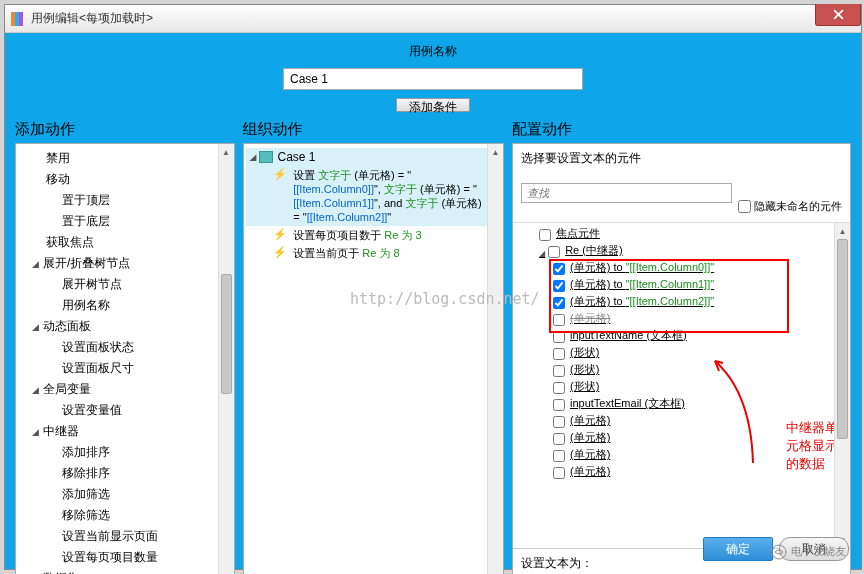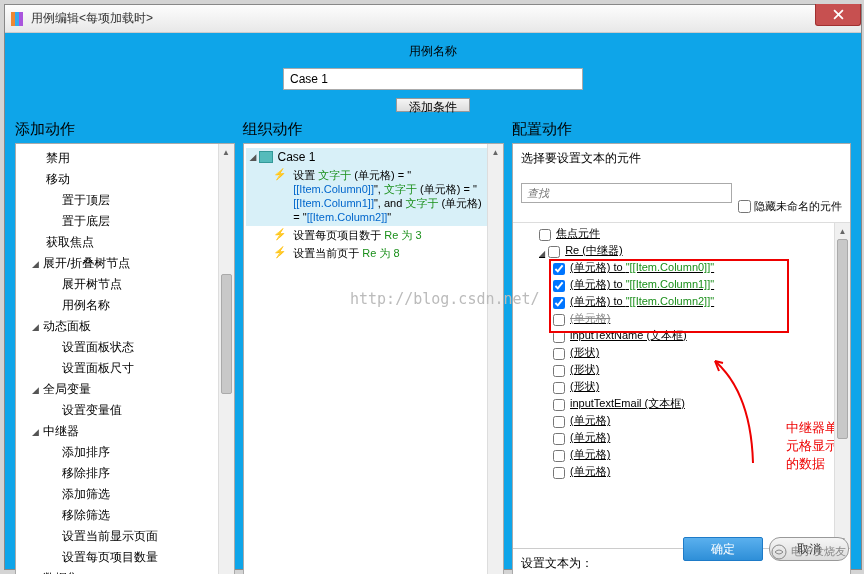--- a/index.html
+++ b/index.html
@@ -61,21 +61,21 @@
     .red-arrow svg { width: 60px; height: 120px; }
     .red-text { position: absolute; right: 4px; top: 196px; color: #e00; font-size: 13px; writing-mode: horizontal-tb; width: 60px; line-height: 18px; }
     
     .config-bottom { padding: 6px 8px; border-top: 1px solid #ccc; font-size: 12px; }
     .val-row { display: flex; gap: 4px; margin-top: 4px; }
     .val-select { width: 120px; height: 22px; border: 1px solid #888; background: linear-gradient(#fff,#eee); font-size: 12px; padding: 0 4px; display: flex; align-items: center; justify-content: space-between; cursor: pointer; }
     .val-input { flex: 1; height: 22px; border: 1px solid #aaa; padding: 0 5px; font-size: 12px; }
     .fx-btn { width: 26px; height: 22px; border: 1px solid #888; background: linear-gradient(#fff,#eee); font-size: 12px; font-style: italic; cursor: pointer; }
     
     .dialog-buttons { position: absolute; right: 12px; bottom: 8px; display: flex; gap: 6px; }
-    .dlg-btn { width: 80px; height: 24px; border: 1px solid #1e7bc8; background: linear-gradient(#5ab0ee,#2e8fd8); color: #fff; font-size: 12px; cursor: pointer; border-radius: 2px; }
+    .dlg-btn { width: 70px; height: 24px; border: 1px solid #1e7bc8; background: linear-gradient(#5ab0ee,#2e8fd8); color: #fff; font-size: 12px; cursor: pointer; border-radius: 2px; }
     .dlg-btn.cancel { background: linear-gradient(#f5f5f5,#ddd); color: #333; border-color: #999; border-radius: 11px; }
     
     .watermark { position: absolute; left: 350px; top: 290px; color: #bbb; font-size: 15px; font-family: monospace; pointer-events: none; }
     .wm2 { position: absolute; right: 18px; bottom: 14px; color: #888; font-size: 11px; pointer-events: none; display:flex; align-items:flex-start; gap:4px;}
     
     .scrollbar-v { position: absolute; right: 0; top: 0; bottom: 0; width: 16px; background: #f0f0f0; border-left: 1px solid #ddd; }
     .scrollbar-v .thumb { position: absolute; left: 2px; right: 2px; background: #c8c8c8; border: 1px solid #aaa; border-radius: 2px; }
     .scrollbar-v .arr { position: absolute; left: 0; right: 0; height: 16px; display: flex; align-items: center; justify-content: center; font-size: 8px; color: #666; }
     .scrollbar-h { position: absolute; left: 0; right: 16px; bottom: 0; height: 16px; background: #f0f0f0; border-top: 1px solid #ddd; }
     .scrollbar-h .thumb { position: absolute; top: 2px; bottom: 2px; background: #c8c8c8; border: 1px solid #aaa; border-radius: 2px; }

